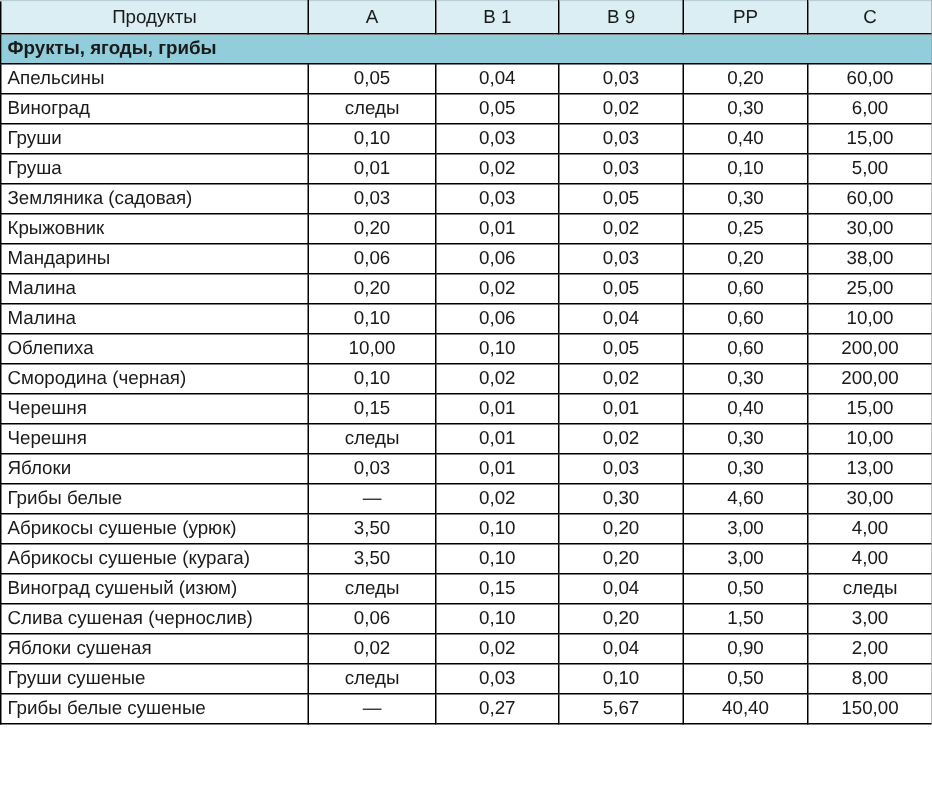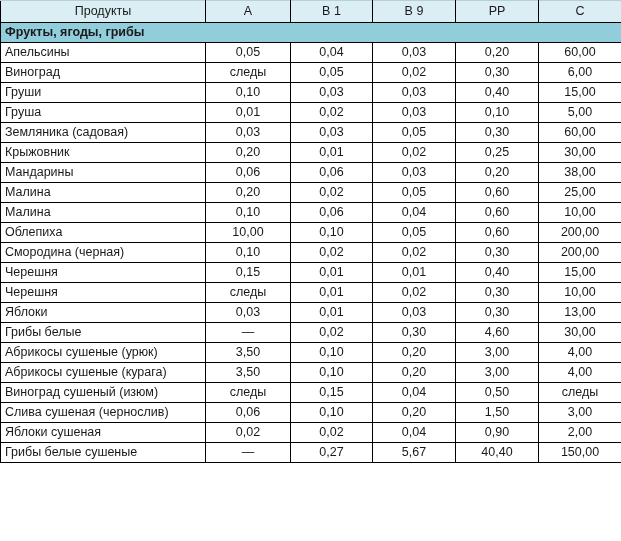--- a/index.html
+++ b/index.html
@@ -195,20 +195,28 @@
       </tr>
       <tr>
         <td class="name">Яблоки сушеная</td>
         <td class="num">0,02</td>
         <td class="num">0,02</td>
         <td class="num">0,04</td>
         <td class="num">0,90</td>
         <td class="num">2,00</td>
       </tr>
       <tr>
+        <td class="name">Груши сушеные</td>
+        <td class="num">следы</td>
+        <td class="num">0,03</td>
+        <td class="num">0,10</td>
+        <td class="num">0,50</td>
+        <td class="num">8,00</td>
+      </tr>
+      <tr>
         <td class="name">Грибы белые сушеные</td>
         <td class="num">—</td>
         <td class="num">0,27</td>
         <td class="num">5,67</td>
         <td class="num">40,40</td>
         <td class="num">150,00</td>
       </tr>
     </tbody>
 </table>
 

